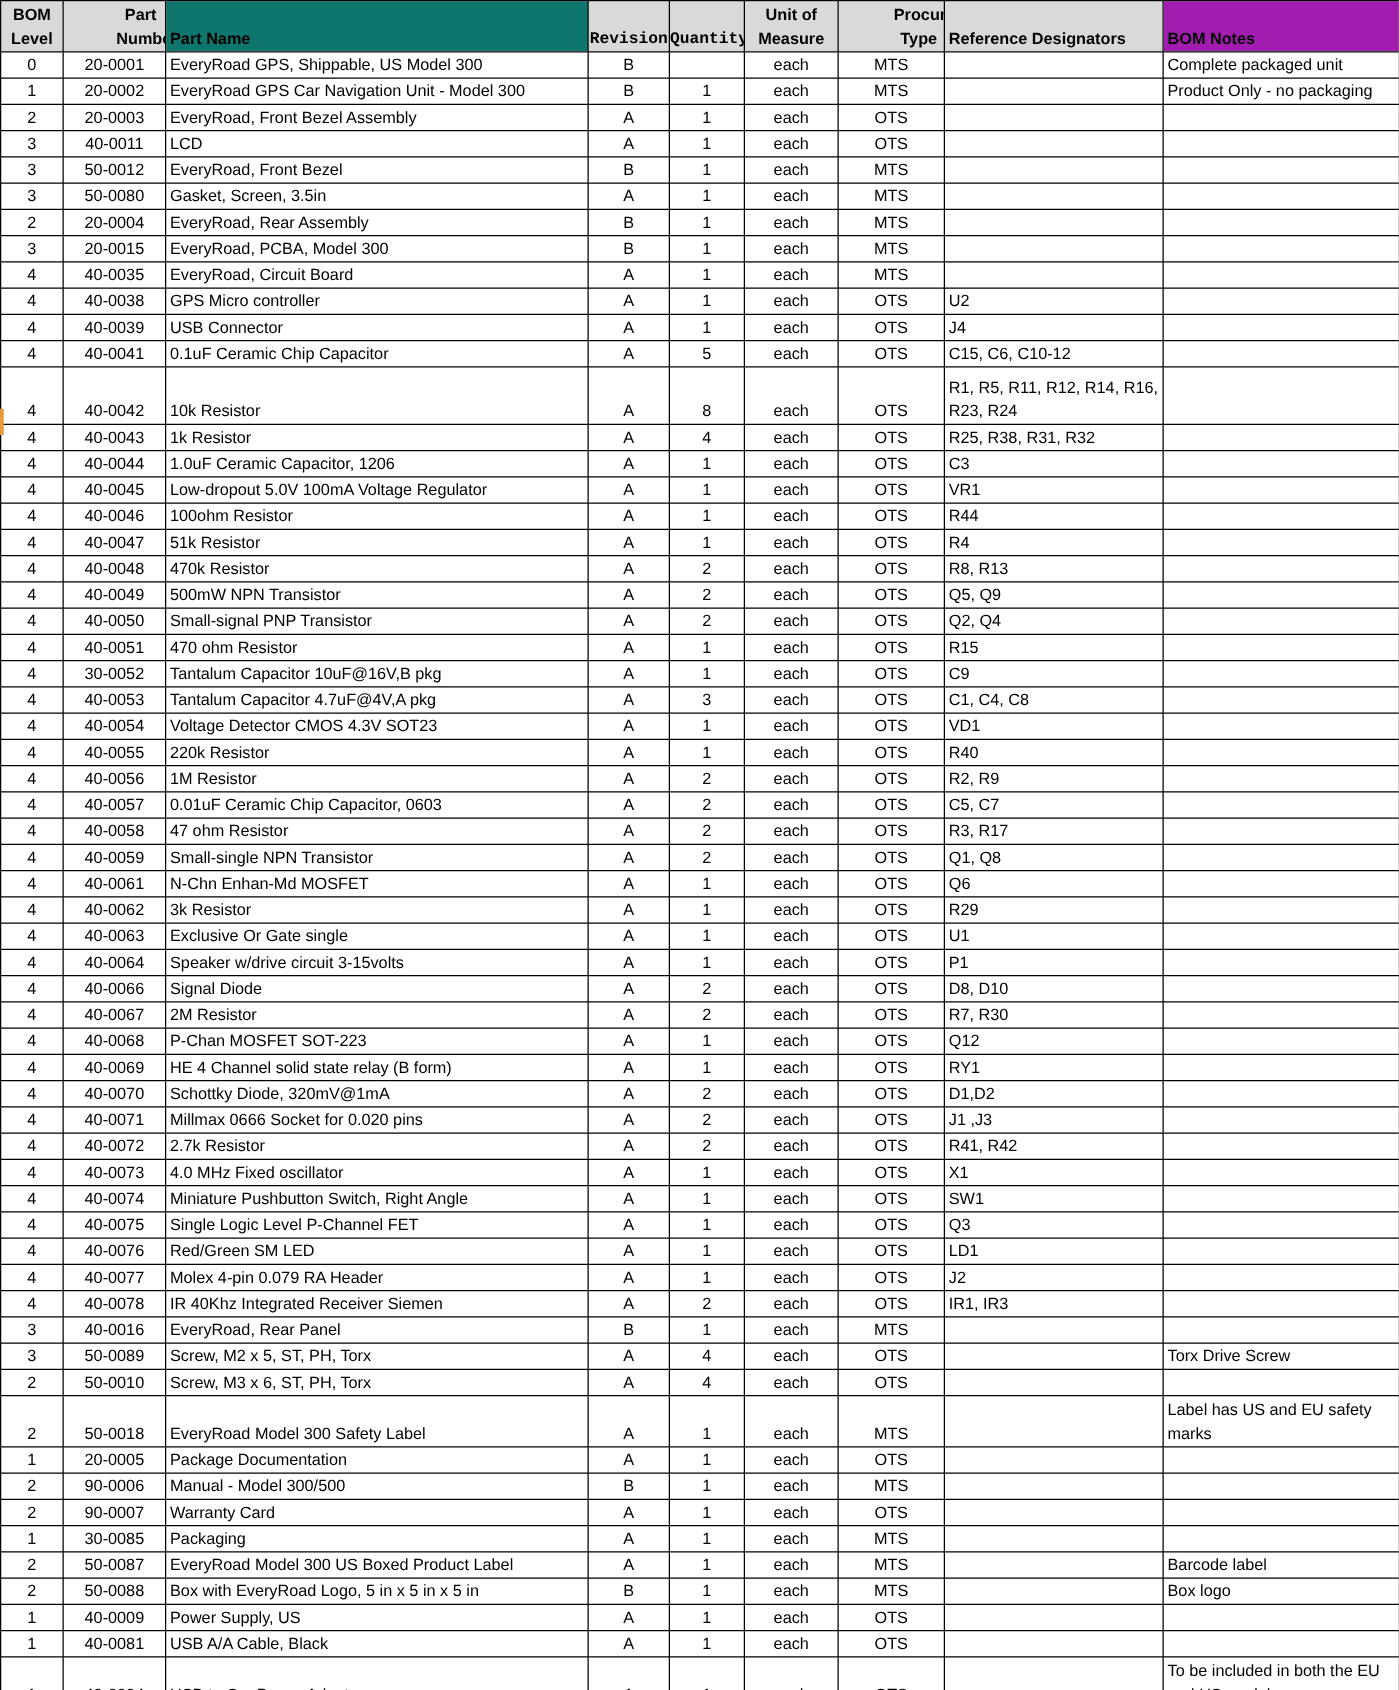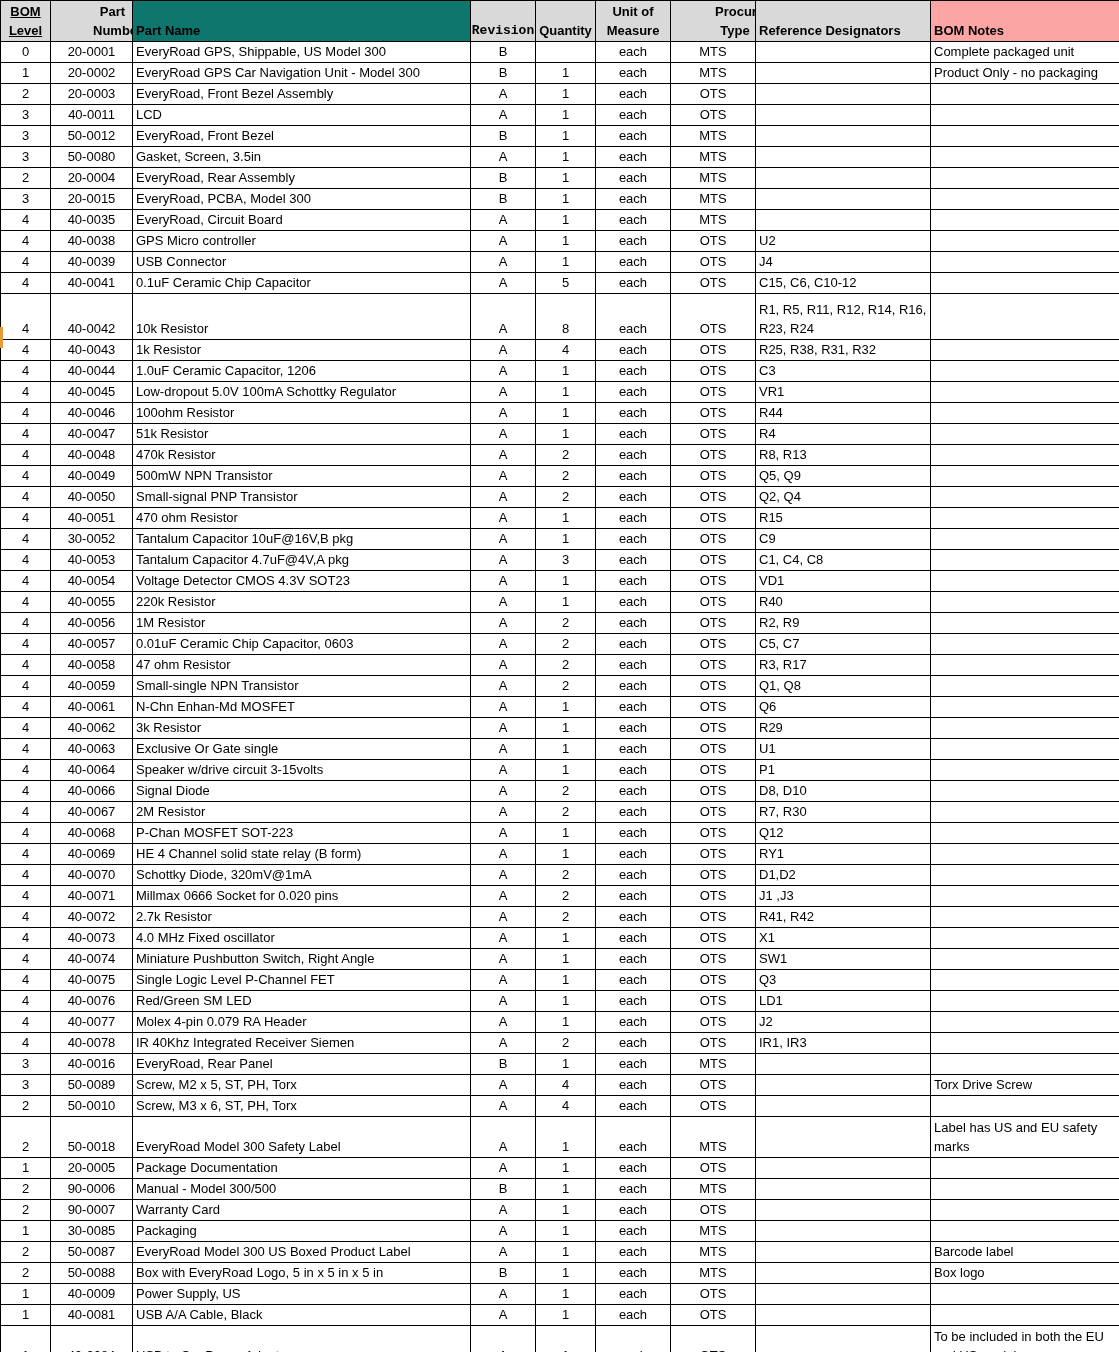--- a/index.html
+++ b/index.html
@@ -72,32 +72,32 @@
       <col class="w-part_name">
     <col class="w-revision">
       <col class="w-quantity">
       <col class="w-uom">
     <col class="w-procurement">
       <col class="w-ref_des">
       <col class="w-notes">
   </colgroup>
   <thead data-name="bom-table-header">
     <tr data-name="header-row">
-      <th class="col-level" data-name="header-bom-level" style="background: rgb(217, 217, 217); text-decoration: underline;">BOM
+      <th class="col-level" data-name="header-bom-level" style="background: rgb(217, 217, 217);">BOM
 Level</th>
       <th class="col-part_number" data-name="header-part-number" style="background: rgb(217, 217, 217); padding-left: 42px;">Part Number</th>
       <th class="col-part_name" data-name="header-part-name" style="background: #0f766e;">Part Name</th>
       <th class="col-revision" data-name="header-revision" style="background: rgb(217, 217, 217); font-family: Liberation Mono, monospace;">Revision</th>
-      <th class="col-quantity" data-name="header-quantity" style="background: rgb(217, 217, 217);">Quantity</th>
+      <th class="col-quantity" data-name="header-quantity" style="background: rgb(217, 217, 217); font-family: Liberation Mono, monospace;">Quantity</th>
       <th class="col-uom" data-name="header-unit-of-measure" style="background: rgb(217, 217, 217);">Unit of
 Measure</th>
       <th class="col-procurement" data-name="header-procurement-type" style="background: rgb(217, 217, 217); padding-left: 44px;">Procurement
 Type</th>
       <th class="col-ref_des" data-name="header-reference-designators" style="background: rgb(217, 217, 217);">Reference Designators</th>
-      <th class="col-notes" data-name="header-bom-notes" style="background: #fca5a5;">BOM Notes</th>
+      <th class="col-notes" data-name="header-bom-notes" style="background: #a21caf;">BOM Notes</th>
     </tr>
   </thead>
   <tbody data-name="bom-table-body">
       <tr data-name="table-row">
         <td class="col-level" data-name="cell-level">0</td>
         <td class="col-part_number" data-name="cell-part_number">20-0001</td>
         <td class="col-part_name" data-name="cell-part_name">EveryRoad GPS, Shippable, US Model 300</td>
         <td class="col-revision" data-name="cell-revision">B</td>
         <td class="col-quantity" data-name="cell-quantity"></td>
         <td class="col-uom" data-name="cell-uom">each</td>
@@ -256,21 +256,21 @@
         <td class="col-revision" data-name="cell-revision">A</td>
         <td class="col-quantity" data-name="cell-quantity">1</td>
         <td class="col-uom" data-name="cell-uom">each</td>
         <td class="col-procurement" data-name="cell-procurement">OTS</td>
         <td class="col-ref_des" data-name="cell-ref_des">C3</td>
         <td class="col-notes" data-name="cell-notes"></td>
       </tr>
       <tr data-name="table-row">
         <td class="col-level" data-name="cell-level">4</td>
         <td class="col-part_number" data-name="cell-part_number">40-0045</td>
-        <td class="col-part_name" data-name="cell-part_name">Low-dropout 5.0V 100mA Schottky Regulator</td>
+        <td class="col-part_name" data-name="cell-part_name">Low-dropout 5.0V 100mA Voltage Regulator</td>
         <td class="col-revision" data-name="cell-revision">A</td>
         <td class="col-quantity" data-name="cell-quantity">1</td>
         <td class="col-uom" data-name="cell-uom">each</td>
         <td class="col-procurement" data-name="cell-procurement">OTS</td>
         <td class="col-ref_des" data-name="cell-ref_des">VR1</td>
         <td class="col-notes" data-name="cell-notes"></td>
       </tr>
       <tr data-name="table-row">
         <td class="col-level" data-name="cell-level">4</td>
         <td class="col-part_number" data-name="cell-part_number">40-0046</td>

